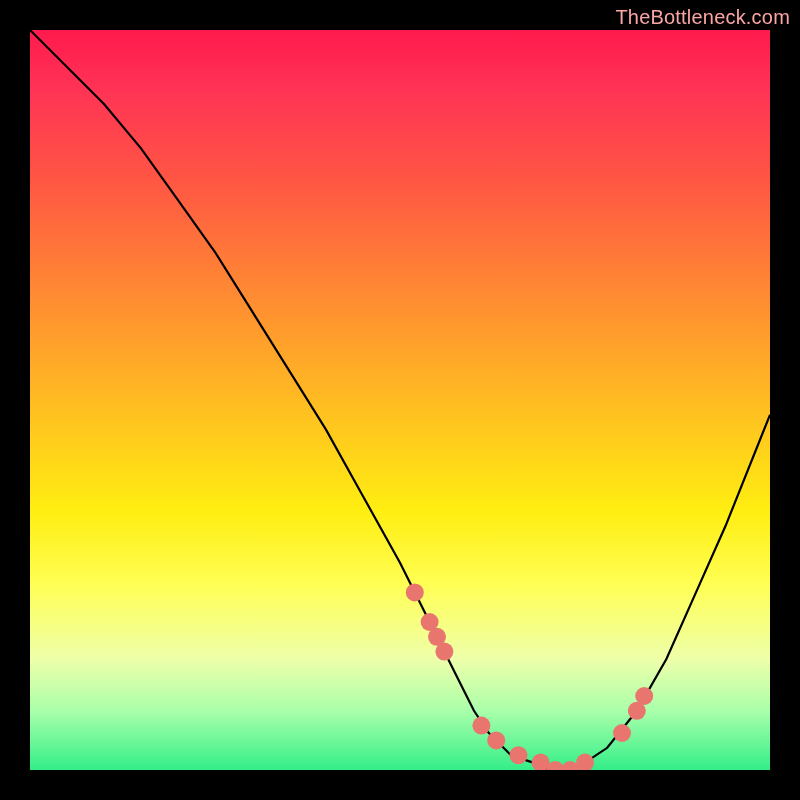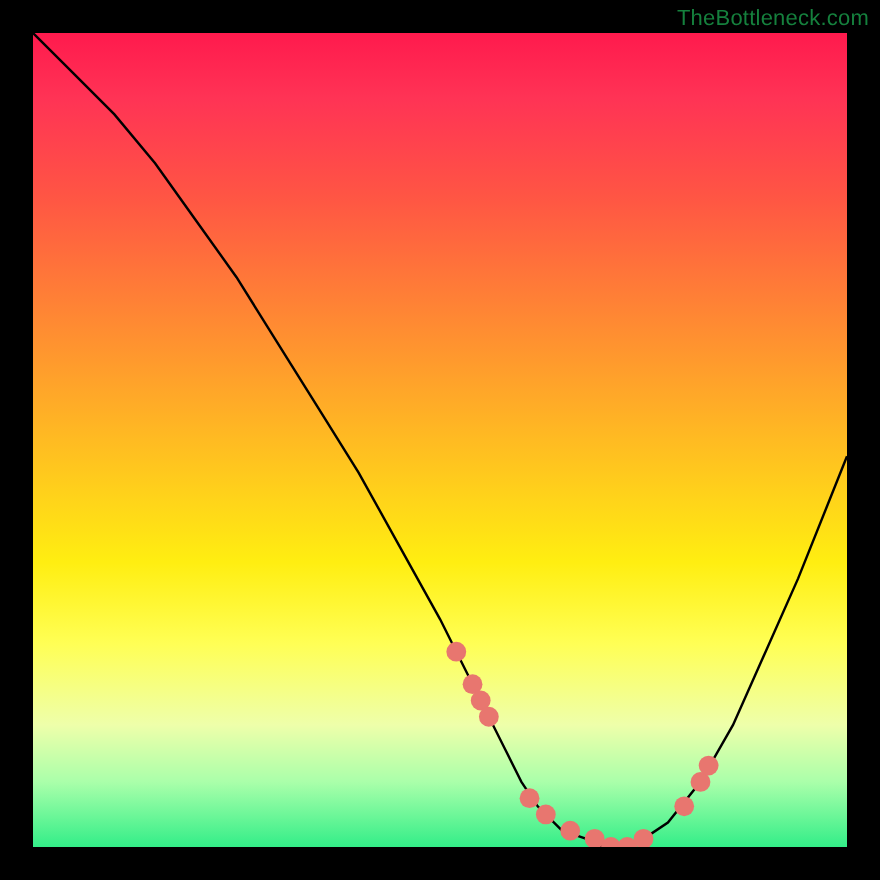--- a/index.html
+++ b/index.html
@@ -28,21 +28,21 @@
       #aaffaa 92%,
       #33ee88 100%
     );
   }
   .attribution {
     position: absolute;
     top: 6px;
     right: 10px;
     font-family: Arial, Helvetica, sans-serif;
     font-size: 20px;
-    color: #15803d;
+    color: #fca5a5;
     font-weight: 500;
     letter-spacing: 0.2px;
   }
   svg.curve {
     position: absolute;
     left: 0; top: 0;
     width: 740px;
     height: 740px;
   }
 </style>

